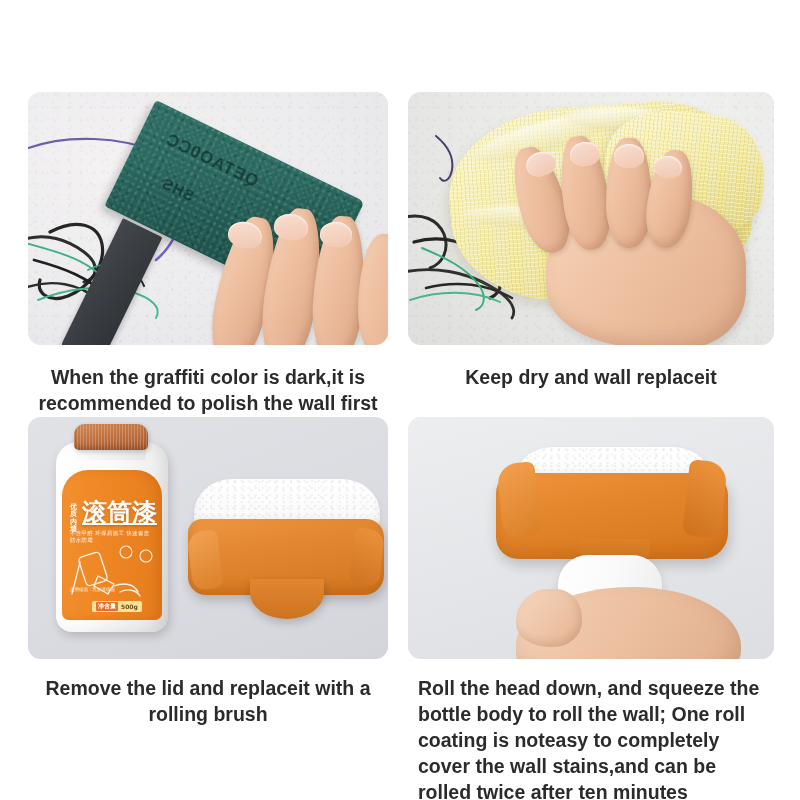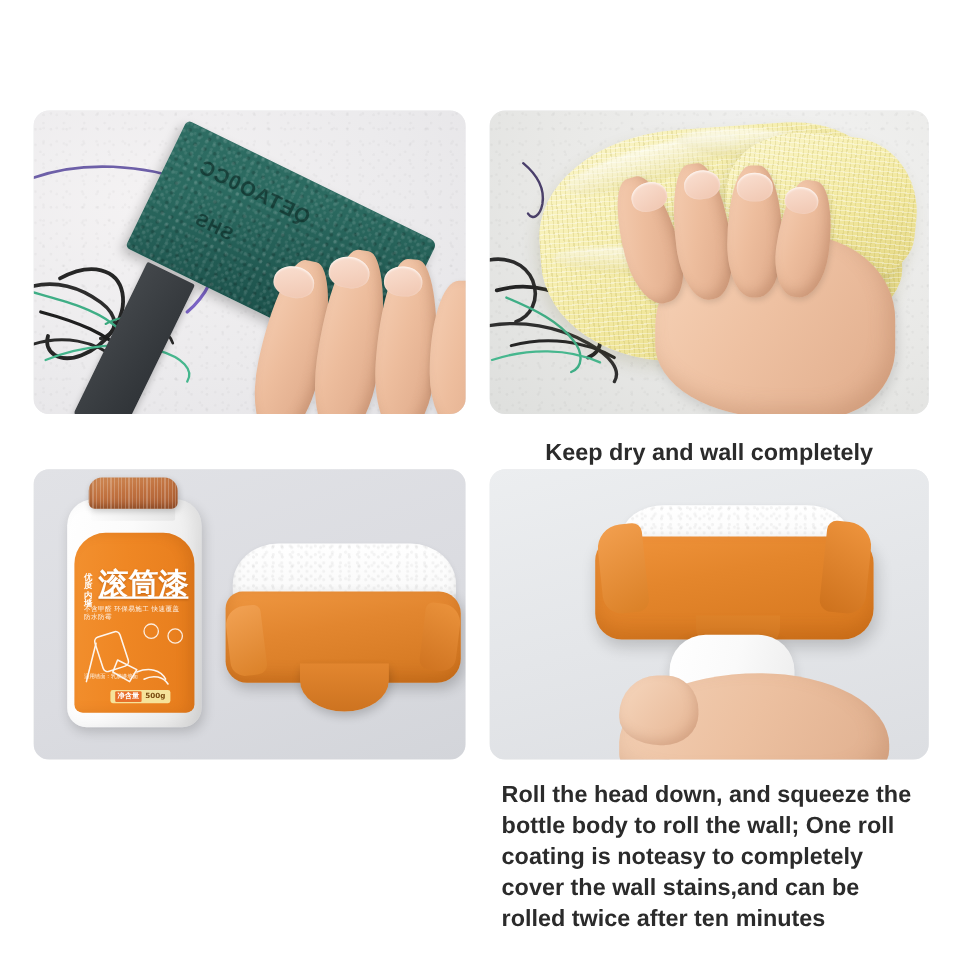--- a/index.html
+++ b/index.html
@@ -401,20 +401,21 @@
         <div class="hand1">
           <div class="finger" style="left:6px;  top:52px;  width:52px; height:150px; transform:rotate(12deg);"></div>
           <div class="finger" style="left:54px; top:44px;  width:52px; height:158px; transform:rotate(8deg);"></div>
           <div class="finger" style="left:102px;top:52px;  width:50px; height:146px; transform:rotate(4deg);"></div>
           <div class="finger" style="left:146px;top:70px;  width:58px; height:128px; transform:rotate(0deg);"></div>
           <div class="nail" style="left:16px; top:58px; width:34px; height:26px; transform:rotate(12deg);"></div>
           <div class="nail" style="left:62px; top:50px; width:34px; height:26px; transform:rotate(8deg);"></div>
           <div class="nail" style="left:108px;top:58px; width:32px; height:25px; transform:rotate(4deg);"></div>
         </div>
       </div>
+      <div class="caption">When the graffiti color is dark,it is recommended to polish the wall first</div>
     </div>
 
     <div class="cell r1">
       <div class="photo">
         <div class="wall2"></div>
         <div class="wall-tex"></div>
 
         <svg class="scrib" style="left:0;top:0;width:366px;height:253px">
           <path d="M28 44 C 40 54, 46 66, 44 78 C 42 88, 36 92, 32 86" stroke="#4a3f6b" stroke-width="2"></path>
           <path d="M-6 126 C 14 120, 30 128, 36 142 C 42 158, 34 172, 22 176" stroke="#2b2b2b" stroke-width="3"></path>
@@ -442,21 +443,21 @@
           <div class="finger" style="left:14px;  top:24px; width:46px; height:108px; transform:rotate(-16deg);"></div>
           <div class="finger" style="left:58px;  top:14px; width:46px; height:114px; transform:rotate(-8deg);"></div>
           <div class="finger" style="left:102px; top:16px; width:46px; height:110px; transform:rotate(0deg);"></div>
           <div class="finger" style="left:144px; top:28px; width:44px; height:98px;  transform:rotate(8deg);"></div>
           <div class="nail" style="left:22px;  top:30px; width:30px; height:24px; transform:rotate(-16deg);"></div>
           <div class="nail" style="left:66px;  top:20px; width:30px; height:24px; transform:rotate(-8deg);"></div>
           <div class="nail" style="left:110px; top:22px; width:30px; height:24px;"></div>
           <div class="nail" style="left:150px; top:34px; width:28px; height:22px; transform:rotate(8deg);"></div>
         </div>
       </div>
-      <div class="caption">Keep dry and wall completely</div>
+      <div class="caption">Keep dry and wall replaceit</div>
     </div>
 
     <div class="cell r2">
       <div class="photo">
         <div class="bg3"></div>
 
         <div class="bottle">
           <div class="bottle-body"></div>
           <div class="bottle-neck"></div>
           <div class="bottle-cap">
@@ -492,20 +493,21 @@
           <div class="roller-nap">
             <div class="nap-fuzz"></div>
           </div>
           <div class="roller-frame">
             <div class="frame-arm-l"></div>
             <div class="frame-arm-r"></div>
           </div>
           <div class="frame-stem"></div>
         </div>
       </div>
+      <div class="caption">Remove the lid and replaceit with a rolling brush</div>
     </div>
 
     <div class="cell r2">
       <div class="photo">
         <div class="bg4"></div>
 
         <div class="roller4">
           <div class="r4-nap">
             <div class="nap-fuzz" style="border-radius:36px / 26px"></div>
           </div>

